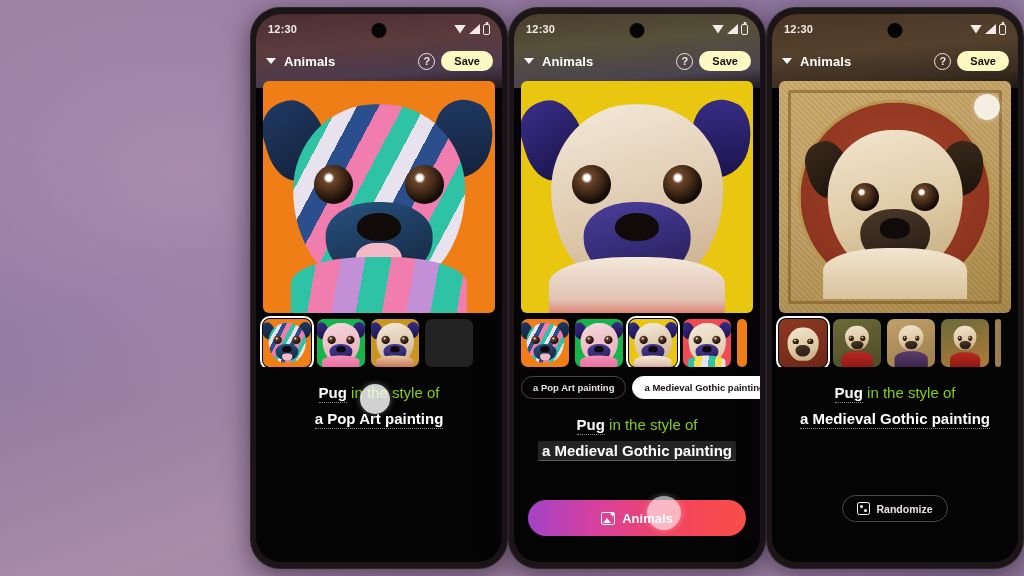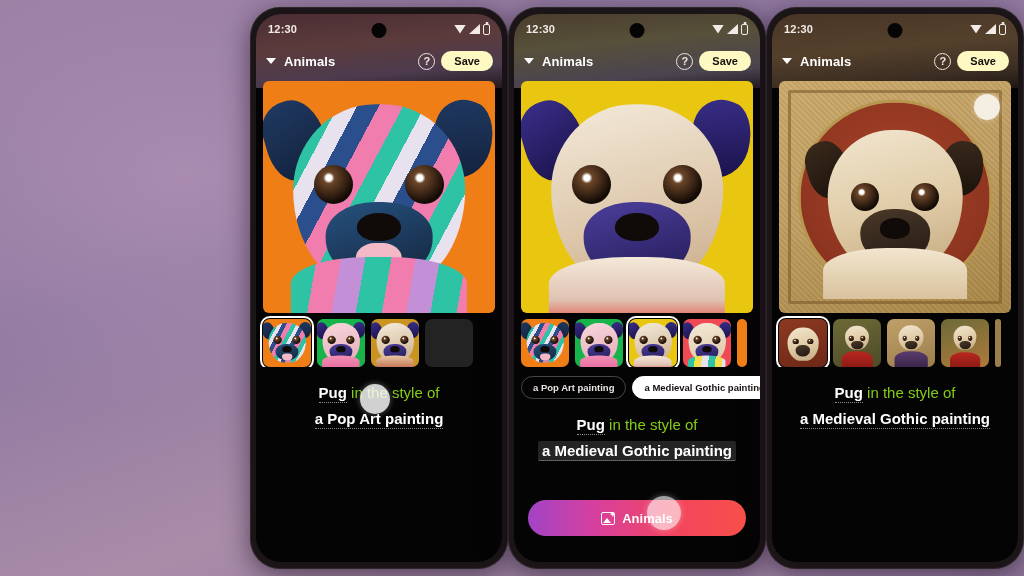--- a/index.html
+++ b/index.html
@@ -673,18 +673,27 @@
 
       <div class="prompt">
         <div class="prompt-line">
           <span class="subj">Pug</span><span class="connector"> in the style of </span>
         </div>
         <div class="prompt-line">
           <span class="style-text">a Medieval Gothic painting</span>
         </div>
       </div>
 
+      <div class="actions" style="padding-bottom:40px">
+        <button class="rand-btn">
+          <span class="icon-sq">
+            <span class="d1"></span>
+            <span class="d2"></span>
+          </span>
+          <span>Randomize</span>
+        </button>
+      </div>
 
       <div class="touch touch-p3"></div>
     </div>
   </div>
 
 </div>
 
 </body></html>

